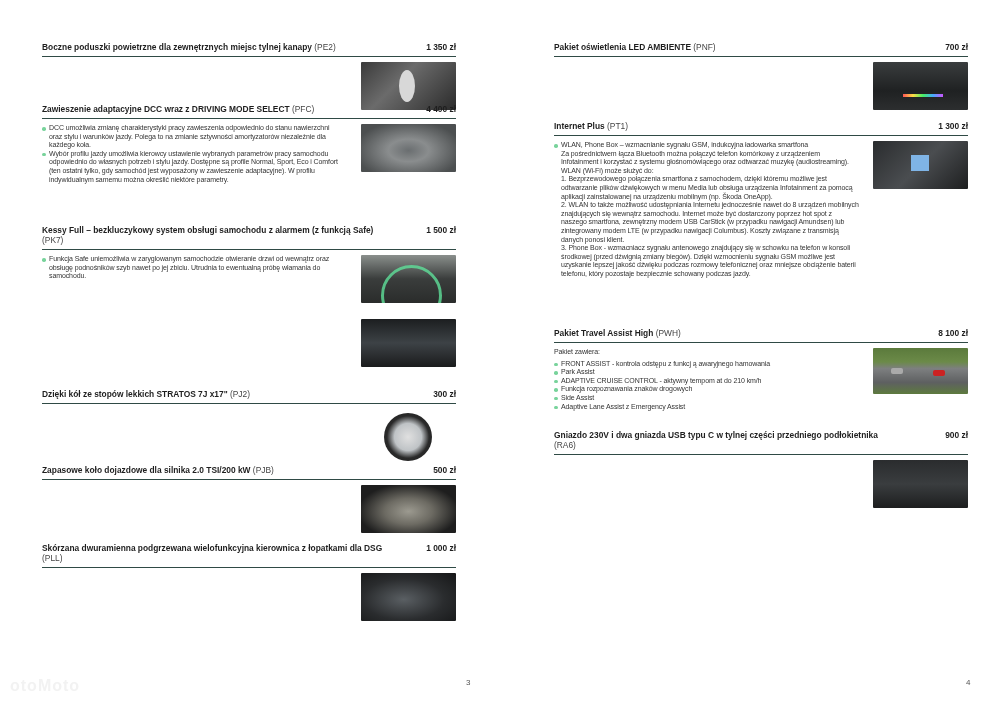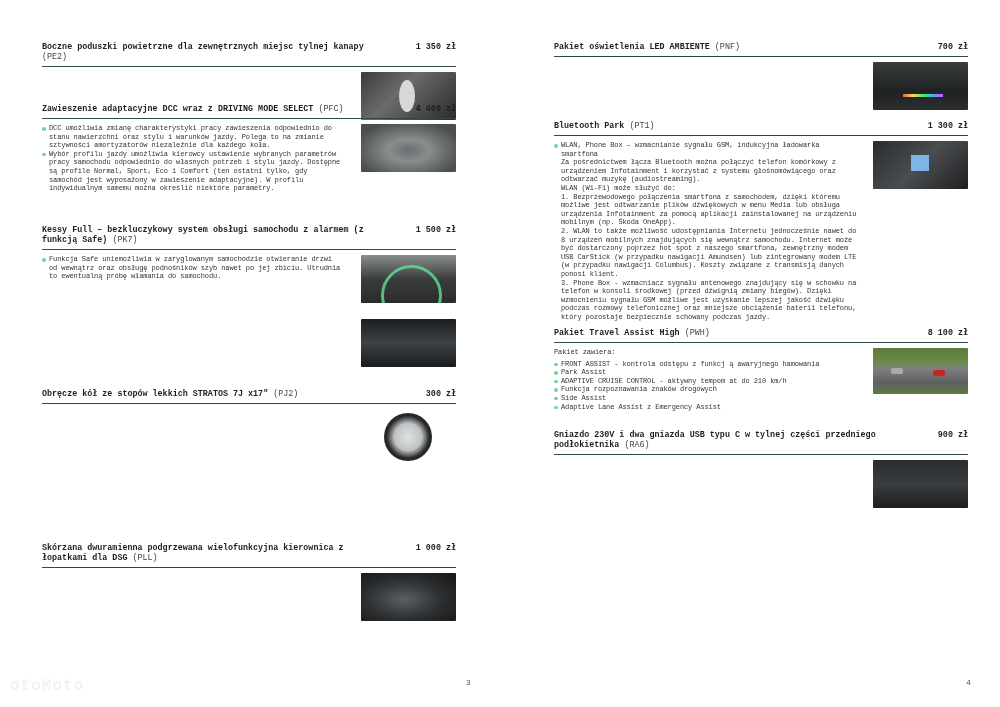--- a/index.html
+++ b/index.html
@@ -1,17 +1,17 @@
 <!DOCTYPE html>
 <html><head>
 <meta charset="utf-8">
 <style>
   html,body{margin:0;padding:0;background:#fff;}
   body{width:1000px;height:707px;position:relative;overflow:hidden;font-family:"Liberation Sans",sans-serif;color:#1e1e1e;}
-  .page{position:absolute;top:0;width:500px;height:707px;font-family:Liberation Mono, monospace;}
+  .page{position:absolute;top:0;width:500px;height:707px;}
   .page.left{left:0;}
   .page.right{left:500px;}
   .item{position:absolute;left:42px;width:414px;}
   .page.right .item{left:54px;}
   .hdr{display:flex;justify-content:space-between;align-items:flex-start;font-size:8.4px;line-height:10px;padding-bottom:4px;border-bottom:1.5px solid #2f4a45;}
   .hdr .title{font-weight:bold;max-width:345px;}
   .hdr .code{font-weight:normal;color:#444;}
   .hdr .price{font-weight:bold;white-space:nowrap;}
   .body{position:relative;margin-top:5px;}
   .desc{width:300px;font-size:7px;line-height:8.6px;color:#333;letter-spacing:-0.1px;}
@@ -73,28 +73,37 @@
   </div>
 
   <div class="item" style="top:312px">
     <div class="body" style="height:58px">
         <div class="pic" style="top:2px;background:linear-gradient(180deg,#1c1e20,#3d4246 50%,#1a1b1c);"></div>
       </div>
   </div>
 
   <div class="item" style="top:389px">
     <div class="hdr">
-        <span class="title"><span>Obręcze kół ze stopów lekkich STRATOS 7J x17"</span> <span class="code">(PJ2)</span></span>
+        <span class="title"><span>Dzięki kół ze stopów lekkich STRATOS 7J x17"</span> <span class="code">(PJ2)</span></span>
         <span class="price">300 zł</span>
       </div>
     <div class="body">
         <div class="pic" style="width:48px;right:24px;top:4px;height:48px;border-radius:50%;background:radial-gradient(circle,#e0e0e0 0,#bfc3c6 40%,#2a2a2a 62%,#1a1a1a 100%);"></div>
       </div>
   </div>
 
+  <div class="item" style="top:465px">
+    <div class="hdr">
+        <span class="title"><span>Zapasowe koło dojazdowe dla silnika 2.0 TSI/200 kW</span> <span class="code">(PJB)</span></span>
+        <span class="price">500 zł</span>
+      </div>
+    <div class="body">
+        <div class="pic" style="background:radial-gradient(ellipse at 50% 55%,#9c9a90 0,#6d6b63 35%,#1e1e1e 75%);"></div>
+      </div>
+  </div>
 
   <div class="item" style="top:543px">
     <div class="hdr">
         <span class="title"><span>Skórzana dwuramienna podgrzewana wielofunkcyjna kierownica z łopatkami dla DSG</span> <span class="code">(PLL)</span></span>
         <span class="price">1 000 zł</span>
       </div>
     <div class="body">
         <div class="pic" style="background:radial-gradient(ellipse at 45% 55%,#5a5f63 0,#2a2c2e 55%,#151617 100%);"></div>
       </div>
   </div>
@@ -111,21 +120,21 @@
       </div>
     <div class="body">
         <div class="pic" style="background:linear-gradient(180deg,#3a3d3e,#1f2122 60%,#2c2e2f);">
           <div style="position:absolute;left:30px;top:32px;width:40px;height:3px;background:linear-gradient(90deg,#f55,#fd4,#4e6,#4af,#c5f);"></div>
         </div>
       </div>
   </div>
 
   <div class="item" style="top:121px">
     <div class="hdr">
-        <span class="title"><span>Bluetooth Park</span> <span class="code">(PT1)</span></span>
+        <span class="title"><span>Internet Plus</span> <span class="code">(PT1)</span></span>
         <span class="price">1 300 zł</span>
       </div>
     <div class="body">
       <div class="desc" style="width:305px">
         <ul>
             <li>WLAN, Phone Box – wzmacnianie sygnału GSM, indukcyjna ładowarka smartfona</li>
           </ul>
         <div style="padding-left:7px">
           <p>Za pośrednictwem łącza Bluetooth można połączyć telefon komórkowy z urządzeniem Infotainment i korzystać z systemu głośnomówiącego oraz odtwarzać muzykę (audiostreaming).</p>
           <p>WLAN (Wi-Fi) może służyć do:</p>

